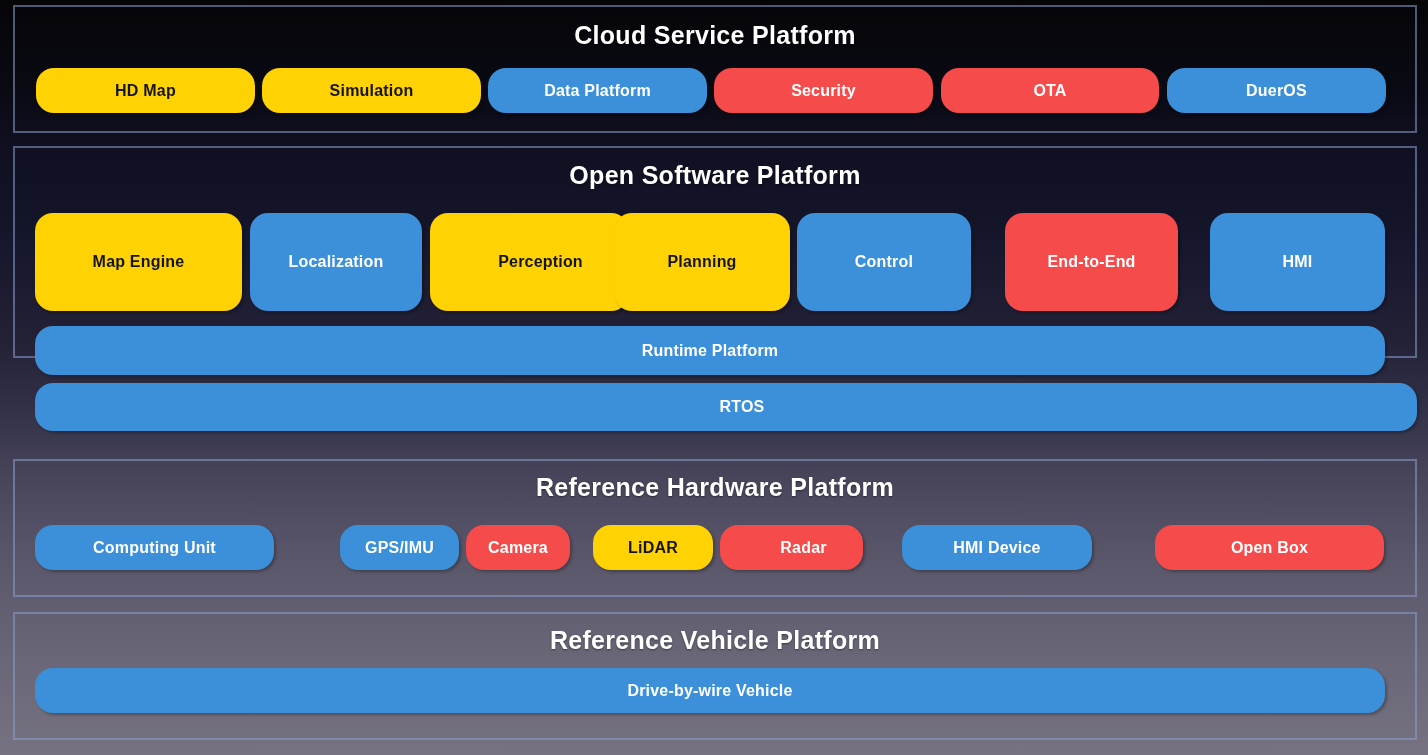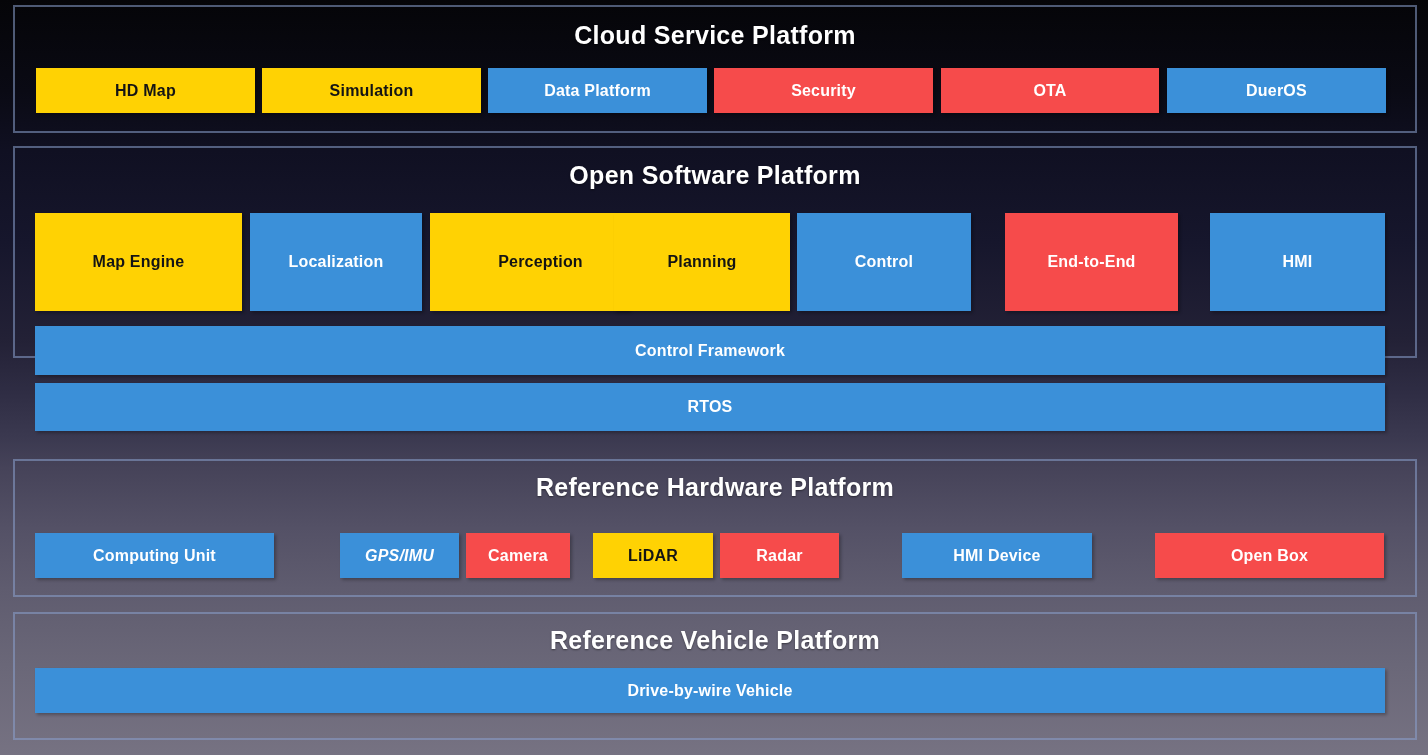--- a/index.html
+++ b/index.html
@@ -40,20 +40,21 @@
   .box {
     position: absolute;
     display: flex;
     align-items: center;
     justify-content: center;
     font-weight: bold;
     font-size: 16px;
     letter-spacing: 0.2px;
     box-shadow: 2px 2px 3px rgba(0,0,0,0.28);
     text-align: left;
+    border-radius: 18px;
   }
   .yellow { background: #FFD203; color: #141414; }
   .blue   { background: #3B90D9; color: #ffffff; }
   .red    { background: #F64B4B; color: #ffffff; }
 
   
   #panel-cloud { left: 13px; top: 5px; width: 1404px; height: 128px; }
   #panel-cloud .section-title { top: 14px; }
   #panel-cloud .box { top: 61px; height: 45px; }
   .c0 { left: 21px;   width: 219px; }
@@ -69,31 +70,31 @@
   .module { top: 65px; height: 98px; }
   .m0 { left: 20px;   width: 207px; }
   .m1 { left: 235px;  width: 172px; }
   .m2 { left: 415px;  width: 177px; padding-left: 22px; }
   .m3 { left: 599px;  width: 176px; }
   .m4 { left: 782px;  width: 174px; }
   .m5 { left: 990px;  width: 173px; }
   .m6 { left: 1195px; width: 175px; }
   .bar { left: 20px; width: 1350px; }
   #bar-runtime { top: 178px; height: 49px; }
-  #bar-rtos    { top: 235px; height: 48px; }
+  #bar-rtos    { top: 235px; height: 48px; padding-left: 32px; }
 
   
   #panel-hardware { left: 13px; top: 459px; width: 1404px; height: 138px; }
   #panel-hardware .section-title { top: 12px; }
-  #panel-hardware .box { top: 72px; height: 45px; }
+  #panel-hardware .box { top: 64px; height: 45px; }
   .h0 { left: 20px;   width: 239px; }
-  .h1 { left: 325px;  width: 119px; font-style: italic; }
+  .h1 { left: 325px;  width: 119px; }
   .h2 { left: 451px;  width: 104px; }
   .h3 { left: 578px;  width: 120px; }
-  .h4 { left: 705px;  width: 119px; }
+  .h4 { left: 705px;  width: 119px; padding-left: 24px; }
   .h5 { left: 887px;  width: 190px; }
   .h6 { left: 1140px; width: 229px; }
 
   
   #panel-vehicle { left: 13px; top: 612px; width: 1404px; height: 128px; padding-left: 41px; }
   #panel-vehicle .section-title { top: 12px; }
   #bar-vehicle { top: 54px; height: 45px; }
 </style>
 </head>
 <body>
@@ -110,21 +111,21 @@
 
 <div class="panel" id="panel-software">
   <div class="section-title">Open Software Platform</div>
   <div class="box yellow module m0">Map Engine</div>
   <div class="box blue module m1">Localization</div>
   <div class="box yellow module m2">Perception</div>
   <div class="box yellow module m3">Planning</div>
   <div class="box blue module m4">Control</div>
   <div class="box red module m5">End-to-End</div>
   <div class="box blue module m6">HMI</div>
-  <div class="box blue bar" id="bar-runtime">Control Framework</div>
+  <div class="box blue bar" id="bar-runtime">Runtime Platform</div>
   <div class="box blue bar" id="bar-rtos">RTOS</div>
 </div>
 
 <div class="panel" id="panel-hardware">
   <div class="section-title">Reference Hardware Platform</div>
   <div class="box blue h0">Computing Unit</div>
   <div class="box blue h1">GPS/IMU</div>
   <div class="box red h2">Camera</div>
   <div class="box yellow h3">LiDAR</div>
   <div class="box red h4">Radar</div>

